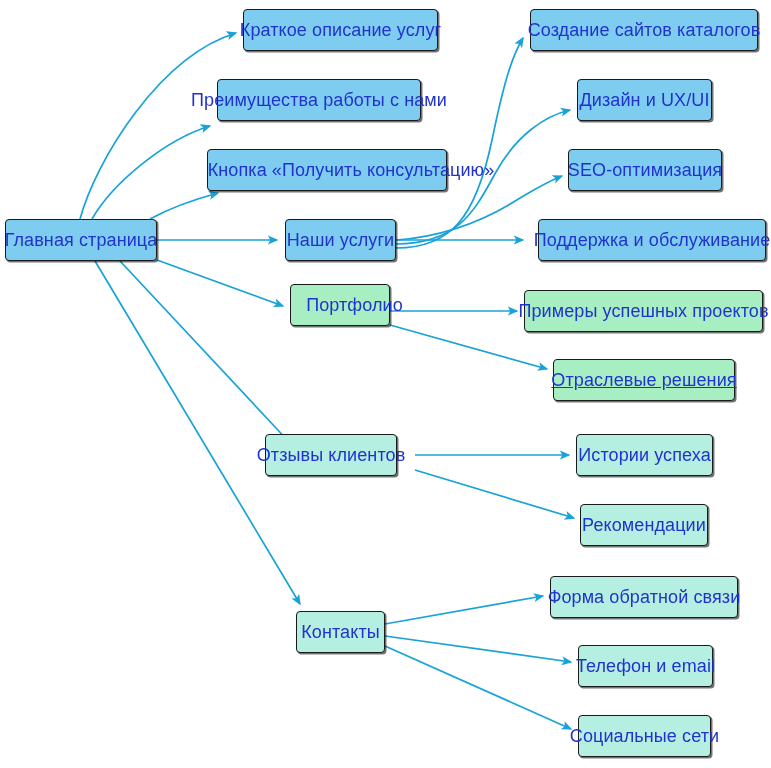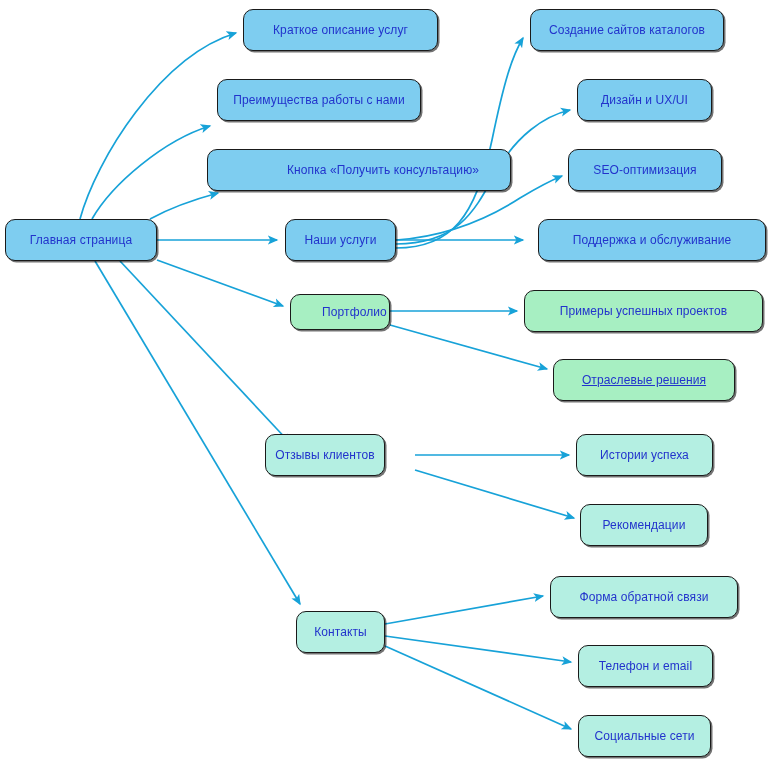--- a/index.html
+++ b/index.html
@@ -28,23 +28,23 @@
     height: 768px;
     pointer-events: none;
   }
   .node {
     position: absolute;
     box-sizing: border-box;
     display: flex;
     align-items: center;
     justify-content: center;
     border: 1.4px solid #1a1a1a;
-    border-radius: 10px;
+    border-radius: 4px;
     color: #2233cc;
-    font-size: 12px;
+    font-size: 18px;
     line-height: 1;
     letter-spacing: 0.1px;
     white-space: nowrap;
     box-shadow: 1.5px 1.5px 0 rgba(0,0,0,0.55);
     cursor: pointer;
   }
   .node .node-label {
     display: block;
     padding: 0 2px;
     pointer-events: none;
@@ -89,48 +89,48 @@
   <div id="node-group">
       <div class="node fill-blue" style="left: 5px; top: 219px; width: 152px; height: 42px;">
         <span class="node-label">Главная страница</span>
       </div>
       <div class="node fill-blue" style="left: 243px; top: 9px; width: 195px; height: 42px;">
         <span class="node-label">Краткое описание услуг</span>
       </div>
       <div class="node fill-blue" style="left: 217px; top: 79px; width: 204px; height: 42px;">
         <span class="node-label">Преимущества работы с нами</span>
       </div>
-      <div class="node fill-blue" style="left: 207px; top: 149px; width: 304px; height: 42px; padding-left: 48px;">
+      <div class="node fill-blue" style="left: 207px; top: 149px; width: 240px; height: 42px; padding-left: 48px;">
         <span class="node-label">Кнопка «Получить консультацию»</span>
       </div>
       <div class="node fill-blue" style="left: 285px; top: 219px; width: 111px; height: 42px;">
         <span class="node-label">Наши услуги</span>
       </div>
-      <div class="node fill-blue" style="left: 530px; top: 9px; width: 194px; height: 42px;">
+      <div class="node fill-blue" style="left: 530px; top: 9px; width: 228px; height: 42px;">
         <span class="node-label">Создание сайтов каталогов</span>
       </div>
       <div class="node fill-blue" style="left: 577px; top: 79px; width: 135px; height: 42px;">
         <span class="node-label">Дизайн и UX/UI</span>
       </div>
       <div class="node fill-blue" style="left: 568px; top: 149px; width: 154px; height: 42px;">
         <span class="node-label">SEO-оптимизация</span>
       </div>
       <div class="node fill-blue" style="left: 530px; top: 219px; width: 228px; height: 42px; margin-left: 8px;">
         <span class="node-label">Поддержка и обслуживание</span>
       </div>
-      <div class="node fill-green" style="left: 290px; top: 294px; width: 100px; height: 36px; padding-left: 29px;">
+      <div class="node fill-green" style="left: 290px; top: 284px; width: 100px; height: 42px; padding-left: 29px;">
         <span class="node-label">Портфолио</span>
       </div>
       <div class="node fill-green" style="left: 524px; top: 290px; width: 239px; height: 42px;">
         <span class="node-label">Примеры успешных проектов</span>
       </div>
       <div class="node fill-green" style="left: 553px; top: 359px; width: 182px; height: 42px; text-decoration: underline;">
         <span class="node-label">Отраслевые решения</span>
       </div>
-      <div class="node fill-mint" style="left: 265px; top: 434px; width: 120px; height: 42px;">
+      <div class="node fill-mint" style="left: 265px; top: 434px; width: 132px; height: 42px;">
         <span class="node-label">Отзывы клиентов</span>
       </div>
       <div class="node fill-mint" style="left: 576px; top: 434px; width: 137px; height: 42px;">
         <span class="node-label">Истории успеха</span>
       </div>
       <div class="node fill-mint" style="left: 580px; top: 504px; width: 128px; height: 42px;">
         <span class="node-label">Рекомендации</span>
       </div>
       <div class="node fill-mint" style="left: 296px; top: 611px; width: 89px; height: 42px;">
         <span class="node-label">Контакты</span>

